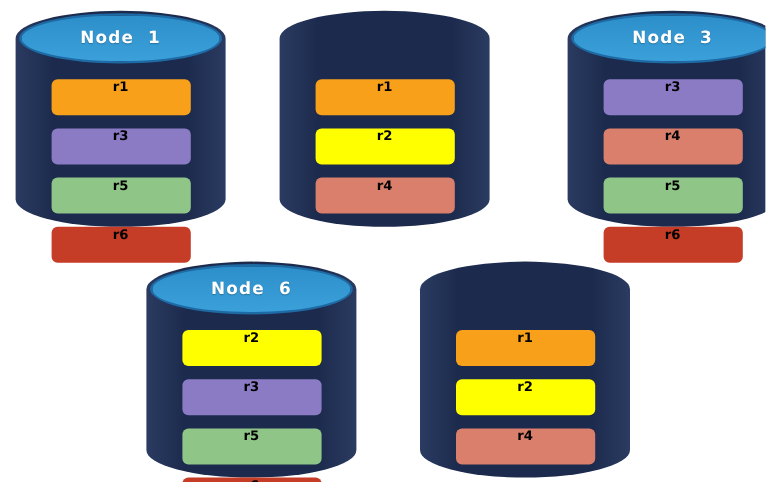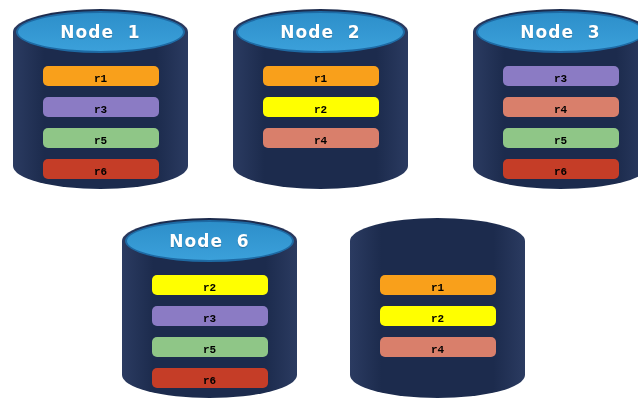--- a/index.html
+++ b/index.html
@@ -35,44 +35,43 @@
     border-radius: 50%;
     background: linear-gradient(180deg, #2d8fca 0%, #3ba0da 100%);
     border: 2px solid #1e6aa4;
     box-sizing: border-box;
     display: flex;
     align-items: center;
     justify-content: center;
   }
   .node-title {
     color: #ffffff;
-    font-size: 17px;
+    font-size: 14px;
     font-weight: bold;
     white-space: pre;
     letter-spacing: 1px;
     text-shadow: 0 1px 1px rgba(0,0,0,0.25);
   }
   .bars {
     position: absolute;
     top: 57px;
     left: 0;
     right: 0;
     display: flex;
     flex-direction: column;
     align-items: center;
     gap: 11px;
   }
   .bar {
     width: 116px;
-    height: 20px;
+    height: 30px;
     border-radius: 5px;
     display: flex;
-    align-items: flex-end;
+    align-items: flex-start;
     justify-content: center;
-    font-family: Liberation Mono, monospace;
   }
   .bar-label {
     color: #000000;
     font-size: 11px;
     font-weight: bold;
     line-height: 13px;
   }
   
   .pos-n1 { left: 13px;  top: 9px; }
   .pos-n2 { left: 233px; top: 9px; }
@@ -101,23 +100,20 @@
           <span class="bar-label">r5</span>
         </div>
       <div class="bar" style="background: rgb(197, 61, 39);">
           <span class="bar-label">r6</span>
         </div>
     </div>
   </div>
 
   <div class="node pos-n2">
     <div class="cyl-body"></div>
-    <div class="cyl-top">
-      <span class="node-title">Node  2</span>
-    </div>
     <div class="bars">
       <div class="bar" style="background: rgb(249, 160, 27);">
           <span class="bar-label">r1</span>
         </div>
       <div class="bar" style="background: rgb(255, 255, 0);">
           <span class="bar-label">r2</span>
         </div>
       <div class="bar" style="background: rgb(217, 127, 107);">
           <span class="bar-label">r4</span>
         </div>

